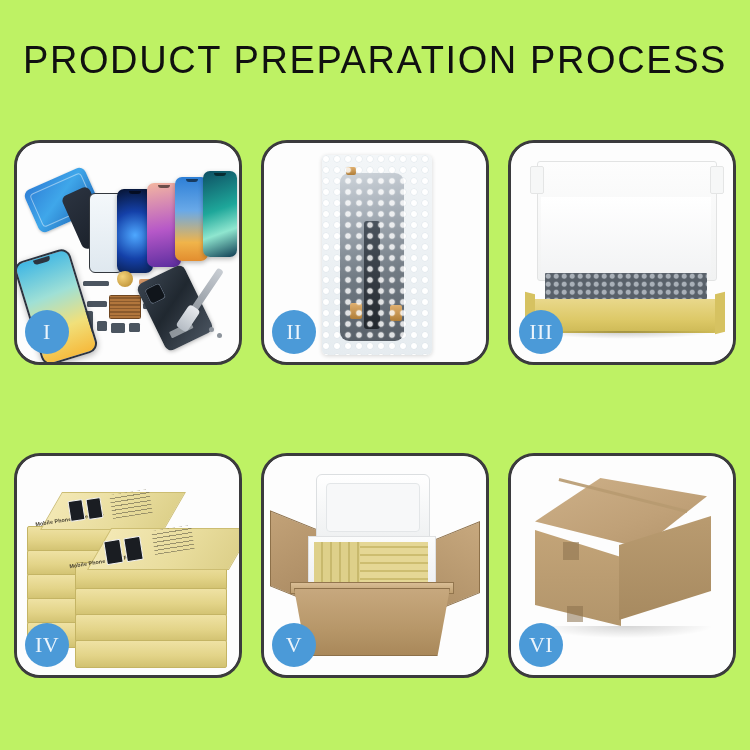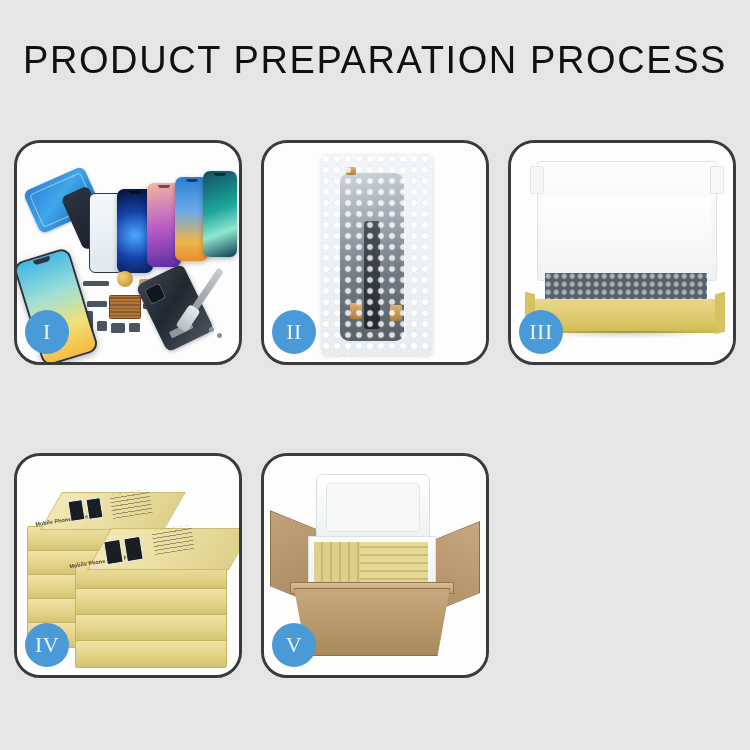--- a/index.html
+++ b/index.html
@@ -12,21 +12,21 @@
     width: 750px;
     height: 750px;
     overflow: hidden;
     font-family: "Liberation Sans", sans-serif;
     -webkit-font-smoothing: antialiased;
   }
   #page {
     position: relative;
     width: 750px;
     height: 750px;
-    background: #e5e5e5;
+    background: #bef264;
     box-sizing: border-box;
   }
 
   
   .header {
     position: absolute;
     left: 0;
     top: 38px;
     width: 750px;
     text-align: center;
@@ -514,15 +514,27 @@
         <div class="v-foam-lid"></div>
         <div class="v-foam-body"></div>
         <div class="v-contents"></div>
         <div class="v-contents2"></div>
         <div class="v-carton-lip"></div>
         <div class="v-carton-front"></div>
       </div>
       <div class="badge">V</div>
     </div>
 
+    <div class="panel p6">
+      <div class="inner">
+        <div class="vi-top"></div>
+        <div class="vi-seam"></div>
+        <div class="vi-left"></div>
+        <div class="vi-right"></div>
+        <div class="vi-tape" style="left:52px; top:86px; width:16px; height:18px;"></div>
+        <div class="vi-tape" style="left:56px; top:150px; width:16px; height:16px;"></div>
+        <div class="vi-shadow"></div>
+      </div>
+      <div class="badge">VI</div>
+    </div>
 
   </div>
 </div>
 
 </body></html>

